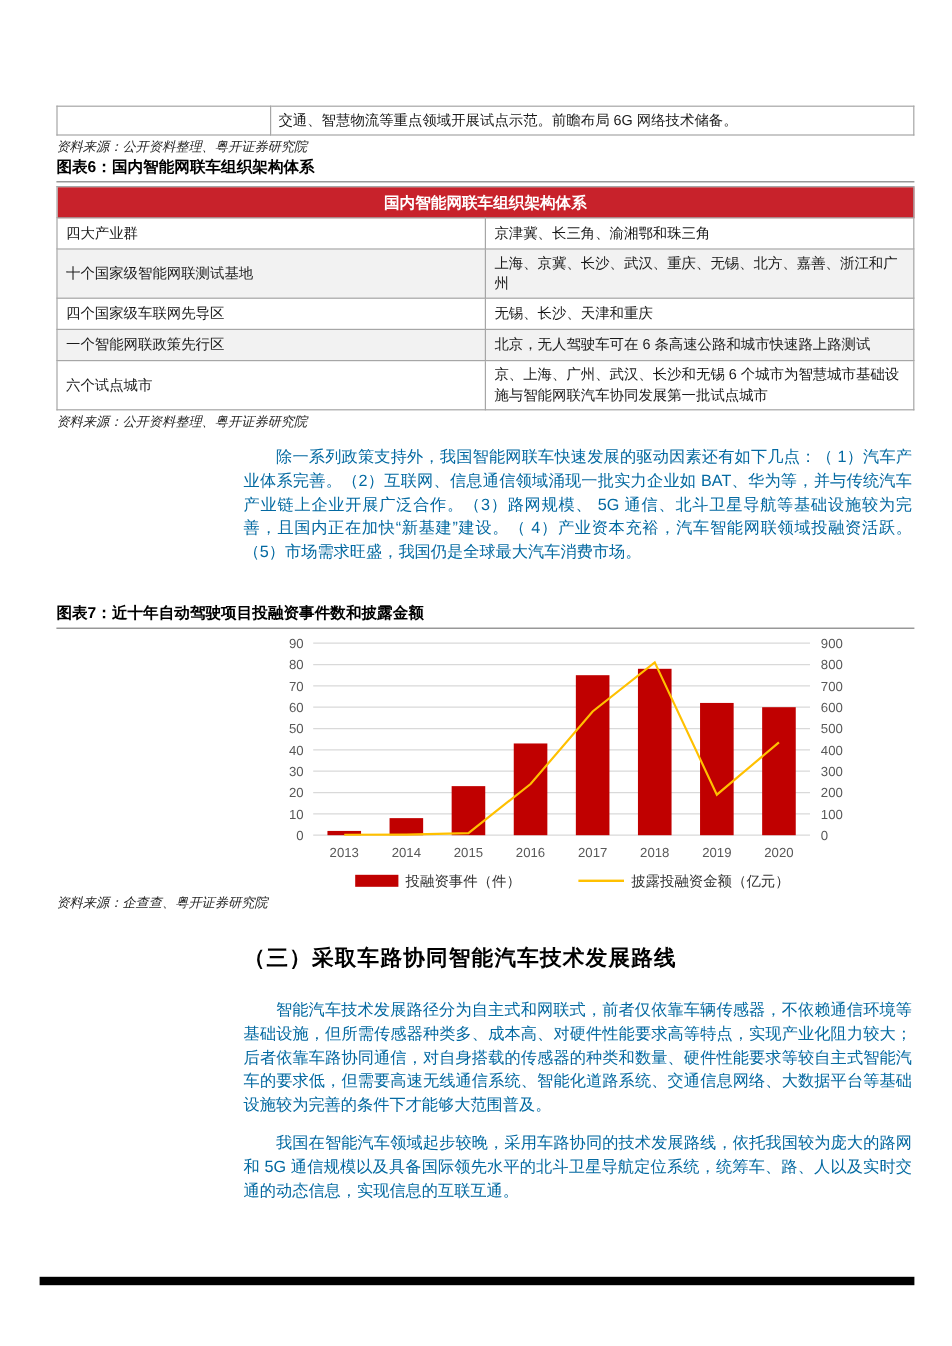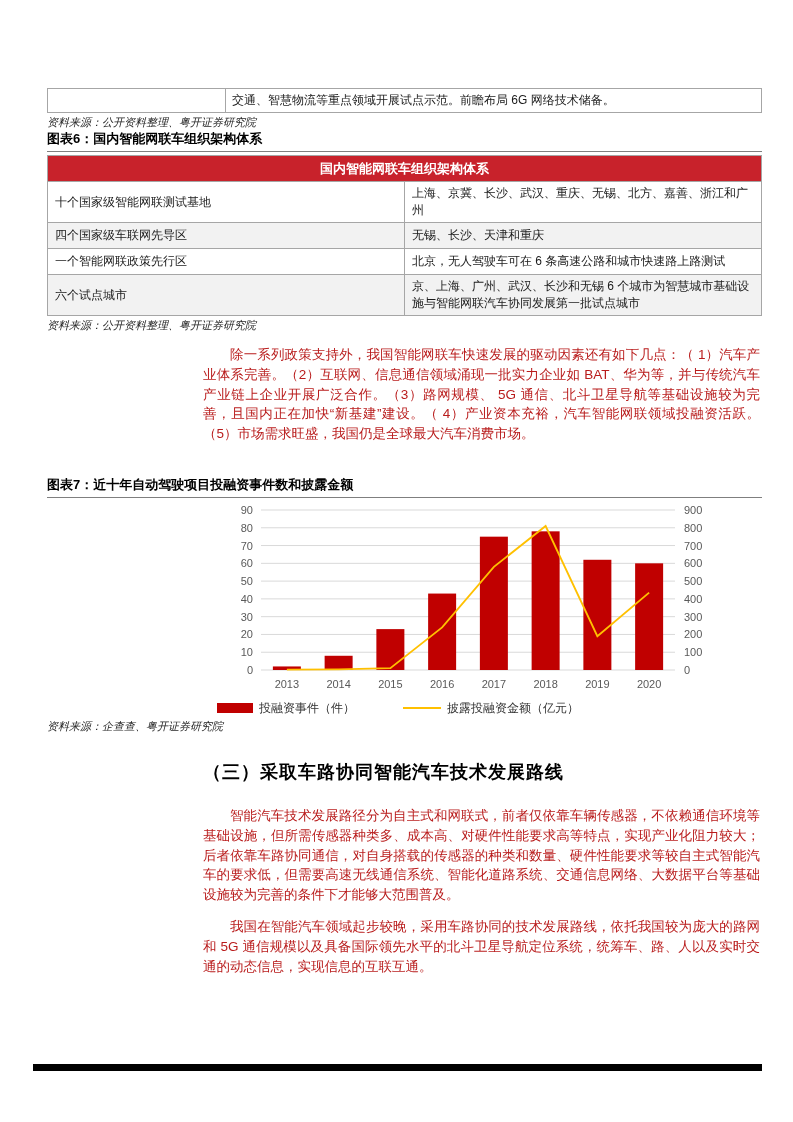--- a/index.html
+++ b/index.html
@@ -33,29 +33,29 @@
   }
   table.orgtable td {
     border:1px solid #a6a6a6; font-size:12px; padding:3px 7px; height:26px; vertical-align:middle;
     line-height:17px; background:#fff;
   }
   table.orgtable tbody tr:nth-child(even) td { background:#f2f2f2; }
   table.orgtable td.c1 { width:178px; }
 
   .bodytext {
     margin-left:156px; width:557px; font-size:13.5px; line-height:19.8px;
-    text-align:justify; text-indent:2em; margin-top:12px; color:#b91c1c;
+    text-align:justify; text-indent:2em; margin-top:12px; color:#0369a1;
   }
 
   
   .chart-wrap { margin-left:170px; width:520px; margin-top:4px; }
   .chart-svg { display:block; }
   .grid { stroke:#d9d9d9; stroke-width:1; }
   .tick { font-size:11px; fill:#595959; font-family:"Liberation Sans",sans-serif; }
-  .legend { display:flex; gap:48px; margin-top:2px; align-items:center; }
+  .legend { display:flex; justify-content:center; gap:48px; margin-top:2px; align-items:center; }
   .legend-item { display:flex; align-items:center; gap:6px; font-size:12px; color:#333; }
   .swatch-bar { width:36px; height:10px; }
   .swatch-line { width:38px; height:0; border-top:2px solid; }
 
   .section-heading {
     margin-left:156px; margin-top:26px; font-size:18px; font-weight:bold; color:#000; letter-spacing:1px;
   }
   .section-heading + .bodytext { margin-top:22px; }
 
   .footer-bar {
@@ -81,20 +81,24 @@
 
     <div class="fig-caption">图表6：国内智能网联车组织架构体系</div>
 
     <table class="orgtable">
       <thead>
         <tr>
           <th colspan="2">国内智能网联车组织架构体系</th>
         </tr>
       </thead>
       <tbody>
+        <tr>
+          <td class="c1">四大产业群</td>
+          <td>京津冀、长三角、渝湘鄂和珠三角</td>
+        </tr>
         <tr>
           <td class="c1">十个国家级智能网联测试基地</td>
           <td>上海、京冀、长沙、武汉、重庆、无锡、北方、嘉善、浙江和广州</td>
         </tr>
         <tr>
           <td class="c1">四个国家级车联网先导区</td>
           <td>无锡、长沙、天津和重庆</td>
         </tr>
         <tr>
           <td class="c1">一个智能网联政策先行区</td>

